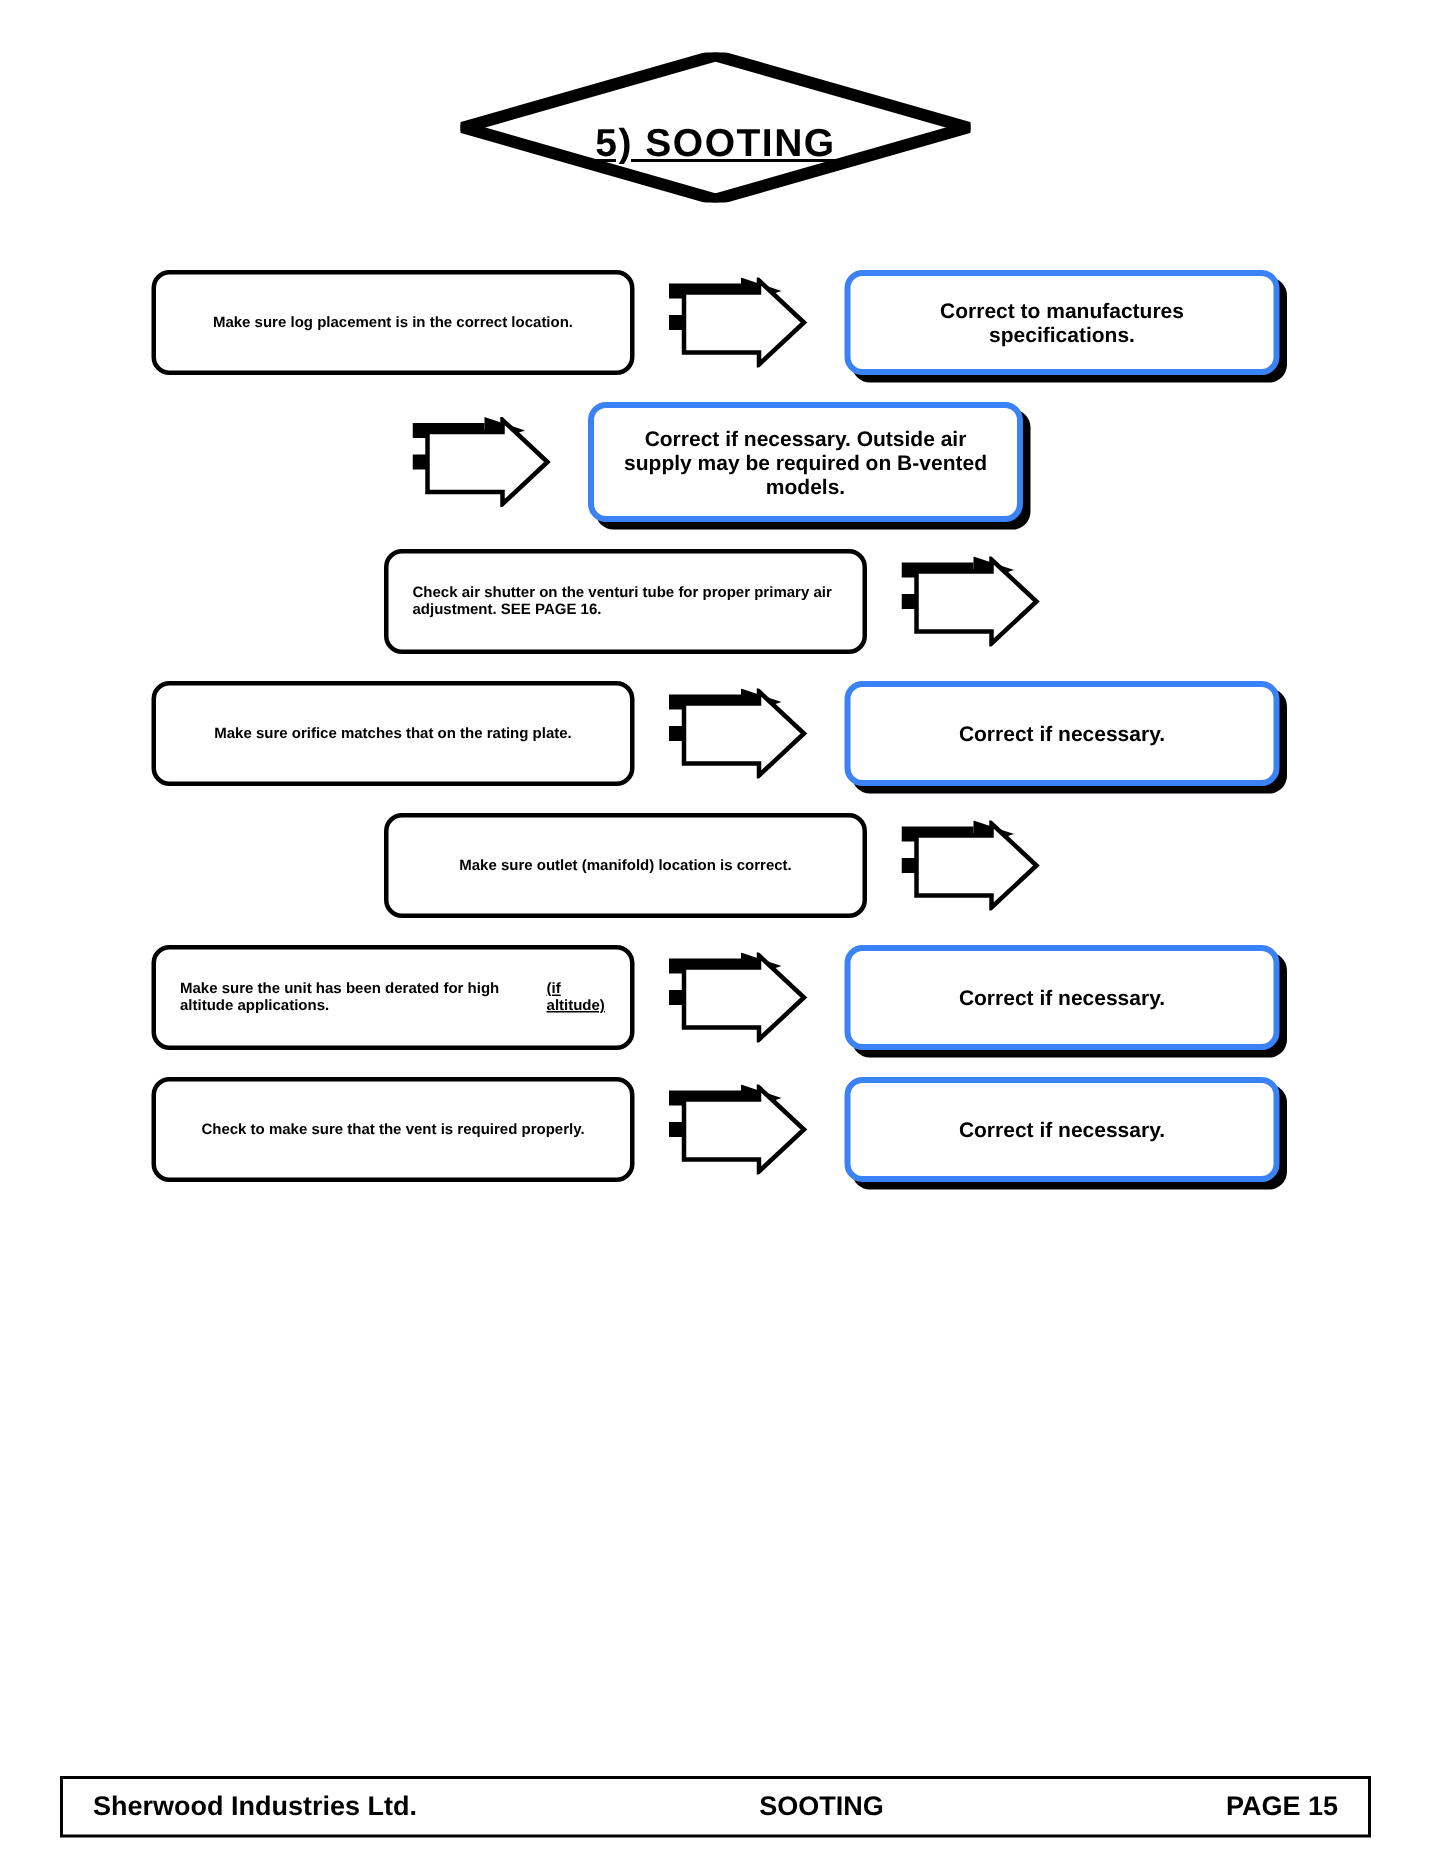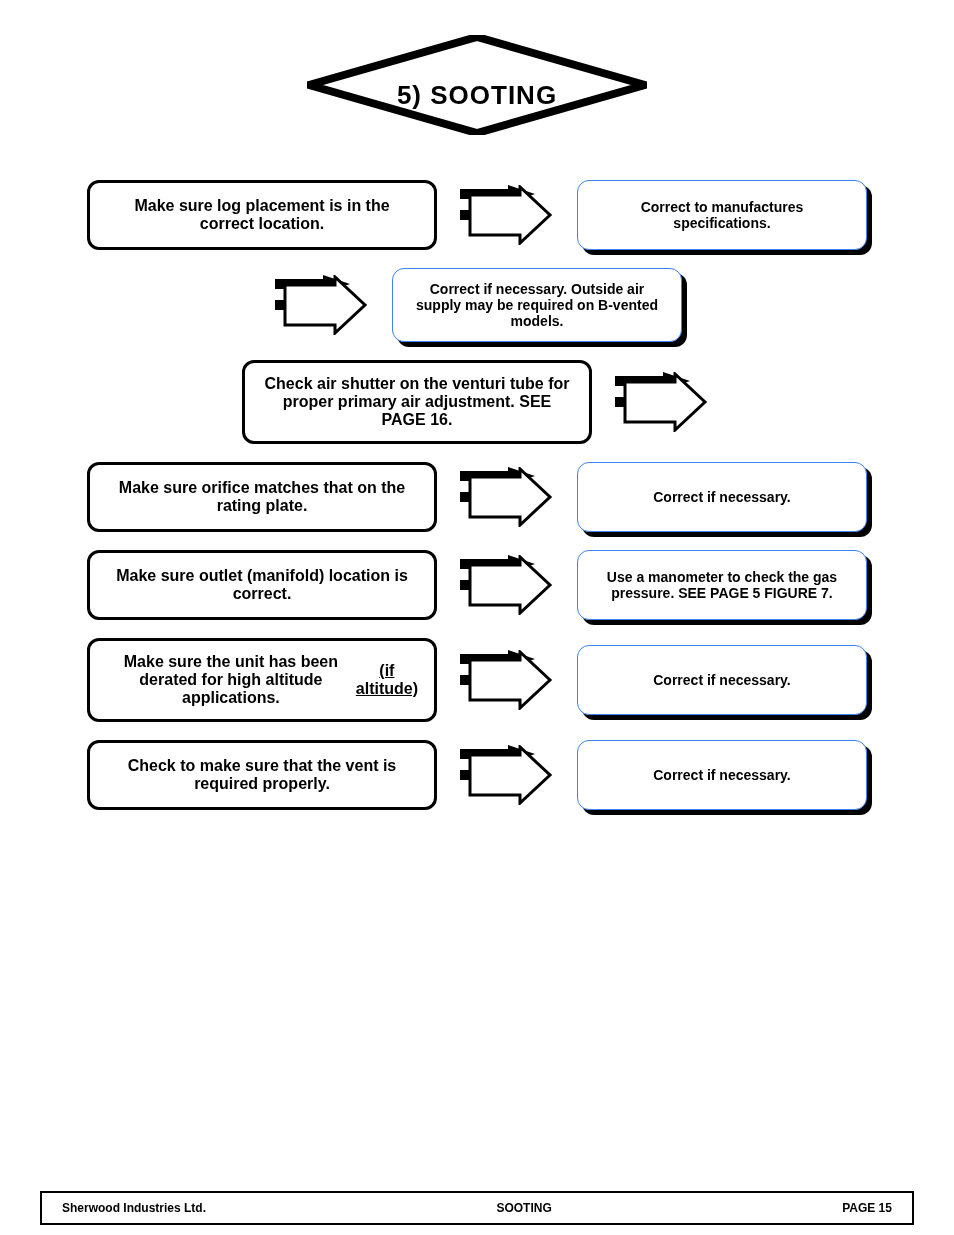--- a/index.html
+++ b/index.html
@@ -41,20 +41,21 @@
     .diamond-shape svg {
       width: 100%;
       height: 100%;
     }
     .diamond-title {
       position: relative;
       z-index: 2;
       font-size: 26px;
       font-weight: bold;
       text-align: left;
+      text-decoration: underline;
       letter-spacing: 1px;
       margin-top: 20px;
     }
 
     
     .flow-section {
       width: 100%;
       display: flex;
       flex-direction: column;
       gap: 18px;
@@ -64,39 +65,39 @@
     .flow-row {
       display: flex;
       align-items: center;
       justify-content: center;
       gap: 20px;
       width: 100%;
     }
 
     
     .left-box {
-      width: 350px;
+      width: 322px;
       min-height: 70px;
       border: 3px solid #000;
       border-radius: 12px;
       padding: 12px 16px;
       font-weight: bold;
-      font-size: 16px;
-      text-align: center;
+      font-size: 10px;
+      text-align: left;
       display: flex;
       align-items: center;
       justify-content: center;
       background: #fff;
     }
 
     
     .right-box {
       width: 290px;
       min-height: 70px;
-      border: 1px solid #3b82f6;
+      border: 4px solid #3b82f6;
       border-radius: 12px;
       padding: 12px 16px;
       font-weight: bold;
       font-size: 14px;
       text-align: center;
       display: flex;
       align-items: center;
       justify-content: center;
       background: #fff;
       
@@ -114,21 +115,21 @@
     
     .page-footer {
       width: 100%;
       border: 2.5px solid #000;
       display: flex;
       align-items: flex-end;
       justify-content: space-between;
       padding: 8px 20px;
       margin-top: auto;
       font-weight: bold;
-      font-size: 12px;
+      font-size: 18px;
     }
 
     .footer-left { text-align: left; }
     .footer-center { text-align: center; }
     .footer-right { text-align: right; }
   </style>
 </head>
 <body>
 
 <div class="page-container">
@@ -214,21 +215,20 @@
 
         <rect x="0" y="4" width="48" height="10" fill="#000"></rect>
         <polygon points="48,0 75,9 48,18" fill="#000"></polygon>
 
         <rect x="0" y="25" width="48" height="10" fill="#000"></rect>
         <polygon points="48,21 75,30 48,39" fill="#000"></polygon>
 
         <polygon points="10,10 60,10 60,2 90,30 60,58 60,50 10,50" fill="white" stroke="black" stroke-width="3"></polygon>
       </svg>
     </div>
-        <div class="right-box">Use a manometer to check the gas pressure. SEE PAGE 5 FIGURE 7.</div>
       </div>
       <div class="flow-row">
         <div class="left-box">Make sure the unit has been derated for high altitude applications.<br><span style="text-decoration:underline;">(if altitude)</span></div>
         <div class="arrow-area">
       <svg width="95" height="60" viewBox="0 0 95 60" xmlns="http://www.w3.org/2000/svg">
 
         <rect x="0" y="4" width="48" height="10" fill="#000"></rect>
         <polygon points="48,0 75,9 48,18" fill="#000"></polygon>
 
         <rect x="0" y="25" width="48" height="10" fill="#000"></rect>

